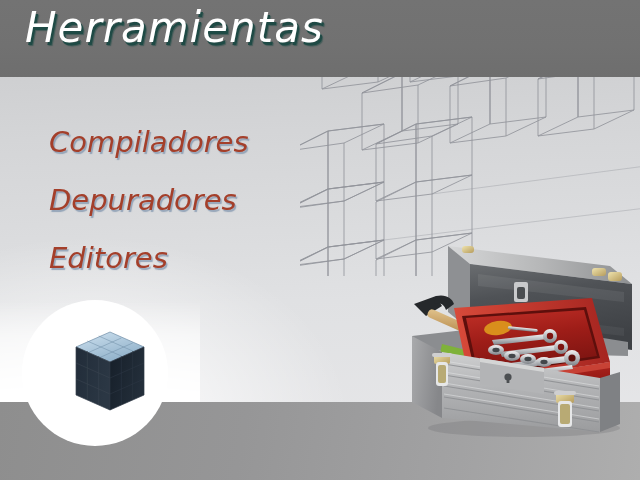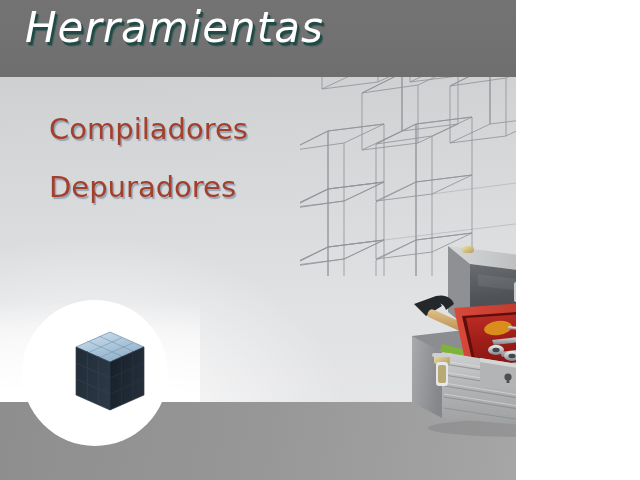--- a/index.html
+++ b/index.html
@@ -6,21 +6,21 @@
     margin: 0;
     padding: 0;
     background: #ffffff;
   }
   body {
     font-family: "Liberation Sans", sans-serif;
   }
 
   #slide {
     position: relative;
-    width: 516px;
+    width: 640px;
     height: 480px;
     overflow: hidden;
     background: #ffffff;
   }
 
   
   .body-bg {
     position: absolute;
     left: 0; top: 0;
     width: 640px; height: 480px;
@@ -73,22 +73,23 @@
     color: #ffffff;
     text-shadow: 2px 3px 0 #1f4a45, 3px 4px 1px rgba(31,74,69,0.55);
     white-space: nowrap;
     line-height: 1.15;
   }
 
   
   .bullets {
     position: absolute;
     left: 49px;
-    top: 100px;
+    top: 113px;
     width: 300px;
+    font-style: italic;
   }
   .bullet-item {
     font-family: "DejaVu Sans", sans-serif;
     font-size: 29px;
     font-weight: 400;
     color: #a43f2a;
     text-shadow: 1.5px 2px 1px rgba(120,142,170,0.70);
     line-height: 58px;
     height: 58px;
     white-space: nowrap;
@@ -223,20 +224,21 @@
       </g>
     </g>
   </svg>
 
   <div class="header-band"></div>
   <div class="title">Herramientas</div>
 
   <div class="bullets">
     <div class="bullet-item">Compiladores</div>
     <div class="bullet-item">Depuradores</div>
+    <div class="bullet-item">Editores</div>
   </div>
 
   <div class="footer-band"></div>
 
   <div class="cube-plate"></div>
   <div class="cube-plate-top"></div>
 
   <svg class="voxel-cube" viewBox="0 0 104 92">
     <defs>
       <linearGradient id="vtop" x1="0" y1="0" x2="0.6" y2="1">

